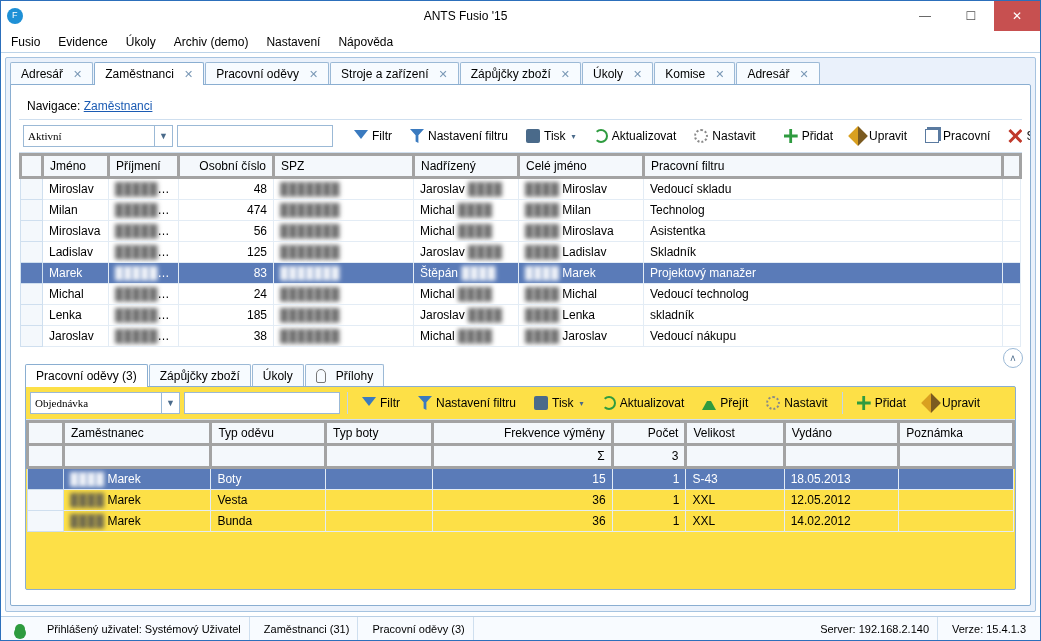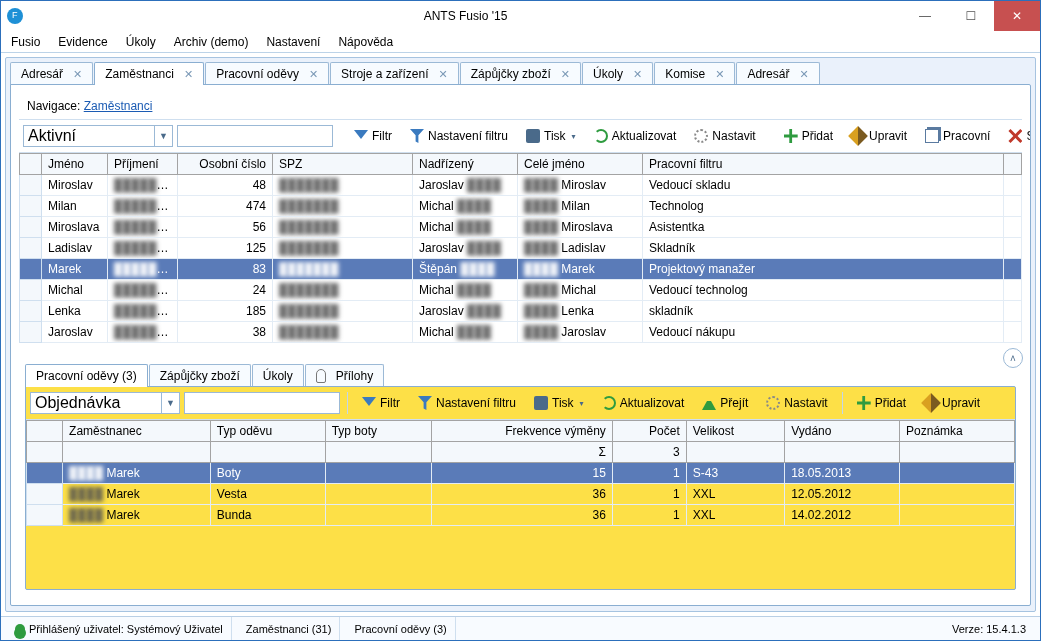--- a/index.html
+++ b/index.html
@@ -16,48 +16,48 @@
 .chrome { background:#eaf1fb; border:1px solid #a6c3e0; margin:4px; border-radius:2px; display:flex; flex-direction:column; flex:1; overflow:hidden; }
 .tabstrip { display:flex; padding:4px 4px 0 4px; gap:0; }
 .tab { background:#f7fbff; border:1px solid #9bb9d6; border-bottom:none; padding:4px 10px; margin-right:1px; display:flex; align-items:center; gap:10px; border-radius:2px 2px 0 0; font-size:12px;}
 .tab.active { background:#fff; position:relative; z-index:2; border-color:#8aaed1;}
 .tab .x { color:#7a98b6; font-size:11px; }
 .panel { background:#fff; border:1px solid #8aaed1; margin:0 4px 4px 4px; padding:8px; flex:1; display:flex; flex-direction:column; overflow:hidden; border-radius:0 2px 2px 2px; position:relative; top:-1px;}
 .navbar { padding:6px 8px; border-bottom:1px solid #cfdfef; }
 .navbar a { color:#1b5bb3; text-decoration:underline; }
 .toolbar { display:flex; align-items:center; padding:4px; gap:4px; border-bottom:1px solid #cfdfef; flex-wrap:nowrap;}
 .combo { display:flex; align-items:center; border:1px solid #9bb9d6; background:#fff; height:22px; }
-.combo input { border:none; outline:none; padding:0 4px; height:20px; font-size:16px; }
+.combo input { border:none; outline:none; padding:0 4px; height:20px; font-size:11px;font-family:Liberation Serif, serif; }
 .combo .arrow { width:18px; height:20px; border-left:1px solid #9bb9d6; display:flex; align-items:center; justify-content:center; color:#4a6a8a; font-size:9px;}
 .tbtn { display:flex; align-items:center; gap:4px; padding:3px 6px; border:1px solid transparent; border-radius:2px; cursor:default; white-space:nowrap;}
 .tbtn .ic { width:14px; height:14px; display:inline-block; }
 .sep { width:1px; height:22px; background:#c3d6ea; margin:0 3px; }
 .ic-filter { border-left:7px solid transparent; border-right:7px solid transparent; border-top:9px solid #3a7abf; width:0; height:0; margin-top:2px;}
 .ic-filtset { width:14px;height:14px;background:linear-gradient(#3a7abf,#3a7abf);clip-path:polygon(0 0,100% 0,60% 45%,60% 100%,40% 90%,40% 45%);}
 .ic-print { width:14px;height:12px;background:#4a6a8a;border-radius:2px;position:relative;}
 .ic-refresh { width:12px;height:12px;border:2px solid #2e9b3f;border-left-color:transparent;border-radius:50%;}
 .ic-gear { width:12px;height:12px;border:2px dotted #888;border-radius:50%;}
 .ic-add { width:12px;height:12px;background:#2e9b3f;clip-path:polygon(40% 0,60% 0,60% 40%,100% 40%,100% 60%,60% 60%,60% 100%,40% 100%,40% 60%,0 60%,0 40%,40% 40%);}
 .ic-edit { width:12px;height:12px;background:linear-gradient(45deg,#d9a020 50%,#7a5a20 50%);transform:rotate(45deg);}
 .ic-copy { width:12px;height:12px;border:1px solid #5a7aa0;box-shadow:2px -2px 0 #5a7aa0;}
 .ic-del { width:12px;height:12px;background:#c0392b;clip-path:polygon(15% 0,50% 35%,85% 0,100% 15%,65% 50%,100% 85%,85% 100%,50% 65%,15% 100%,0 85%,35% 50%,0 15%);}
 .ic-go { width:0;height:0;border-left:5px solid transparent;border-right:5px solid transparent;border-bottom:9px solid #2e9b3f;}
 .ic-clip { width:10px;height:14px;border:1px solid #777;border-radius:5px 5px 2px 2px;}
 .grid { flex:1; overflow:auto; position:relative; }
 table { border-collapse:collapse; width:100%; table-layout:fixed;}
-th { background:#f4f8fc; border:1px solid #a3a3a3; text-align:left; padding:3px 6px; font-weight:normal; font-size:12px; color:#000; white-space:nowrap; overflow:hidden; text-overflow:ellipsis;}
+th { background:#f4f8fc; border:3px solid #a3a3a3; text-align:left; padding:3px 6px; font-weight:normal; font-size:12px; color:#000; white-space:nowrap; overflow:hidden; text-overflow:ellipsis;}
 td { border:1px solid #e3ecf5; padding:3px 6px; font-size:12px; white-space:nowrap; overflow:hidden; text-overflow:ellipsis;}
 tr.sel td { background:#5a7bb8; color:#fff; }
 .rowhandle{width:20px;background:#f4f8fc;border:1px solid #cfdfef;}
 .blur { color:transparent; text-shadow:0 0 4px rgba(80,80,80,0.8); user-select:none;}
 tr.sel .blur { text-shadow:0 0 4px rgba(255,255,255,0.9);}
 .subtabs { display:flex; padding:6px 6px 0 6px; gap:0; }
 .sidebtn { position:absolute; right:-1px; width:20px; height:20px; border:1px solid #9bb9d6; background:#fff; border-radius:50%; display:flex; align-items:center; justify-content:center; color:#4a6a8a; font-size:10px;}
 .statusbar { height:24px; border-top:1px solid #b9cfe5; background:#f8fbff; display:flex; align-items:center; font-size:11px; padding:0 6px; gap:6px;}
-.statusbar .cell { padding:0 8px; border-right:1px solid #cfdfef; height:100%; display:flex; align-items:center; gap:4px;}
+.statusbar .cell { padding:0 8px; border-right:1px solid #cfdfef; height:100%; display:flex; align-items:center; gap:22px;}
 .statusbar .spacer { flex:1; }
 .ic-user { width:10px;height:10px;border-radius:50%;background:#2e9b3f;box-shadow:0 4px 0 1px #2e9b3f;}
 .tri { font-size:8px; color:#4a6a8a; margin-left:2px;}
 td.num, th.num { text-align:right; }
 </style>
 </head>
 <body>
 
 <div class="titlebar">
   <span class="icon"></span>
@@ -434,14 +434,15 @@
 </div>
 
 <div class="statusbar">
   <div class="cell">
       <span class="ic-user"></span>
       <span>Přihlášený uživatel: Systémový Uživatel</span>
     </div>
   <div class="cell">Zaměstnanci (31)</div>
   <div class="cell">Pracovní oděvy (3)</div>
   <div class="spacer"></div>
+  <div class="cell">Server: 192.168.2.140</div>
   <div class="cell" style="border-right:none">Verze: 15.4.1.3</div>
 </div>
 
 </body></html>

